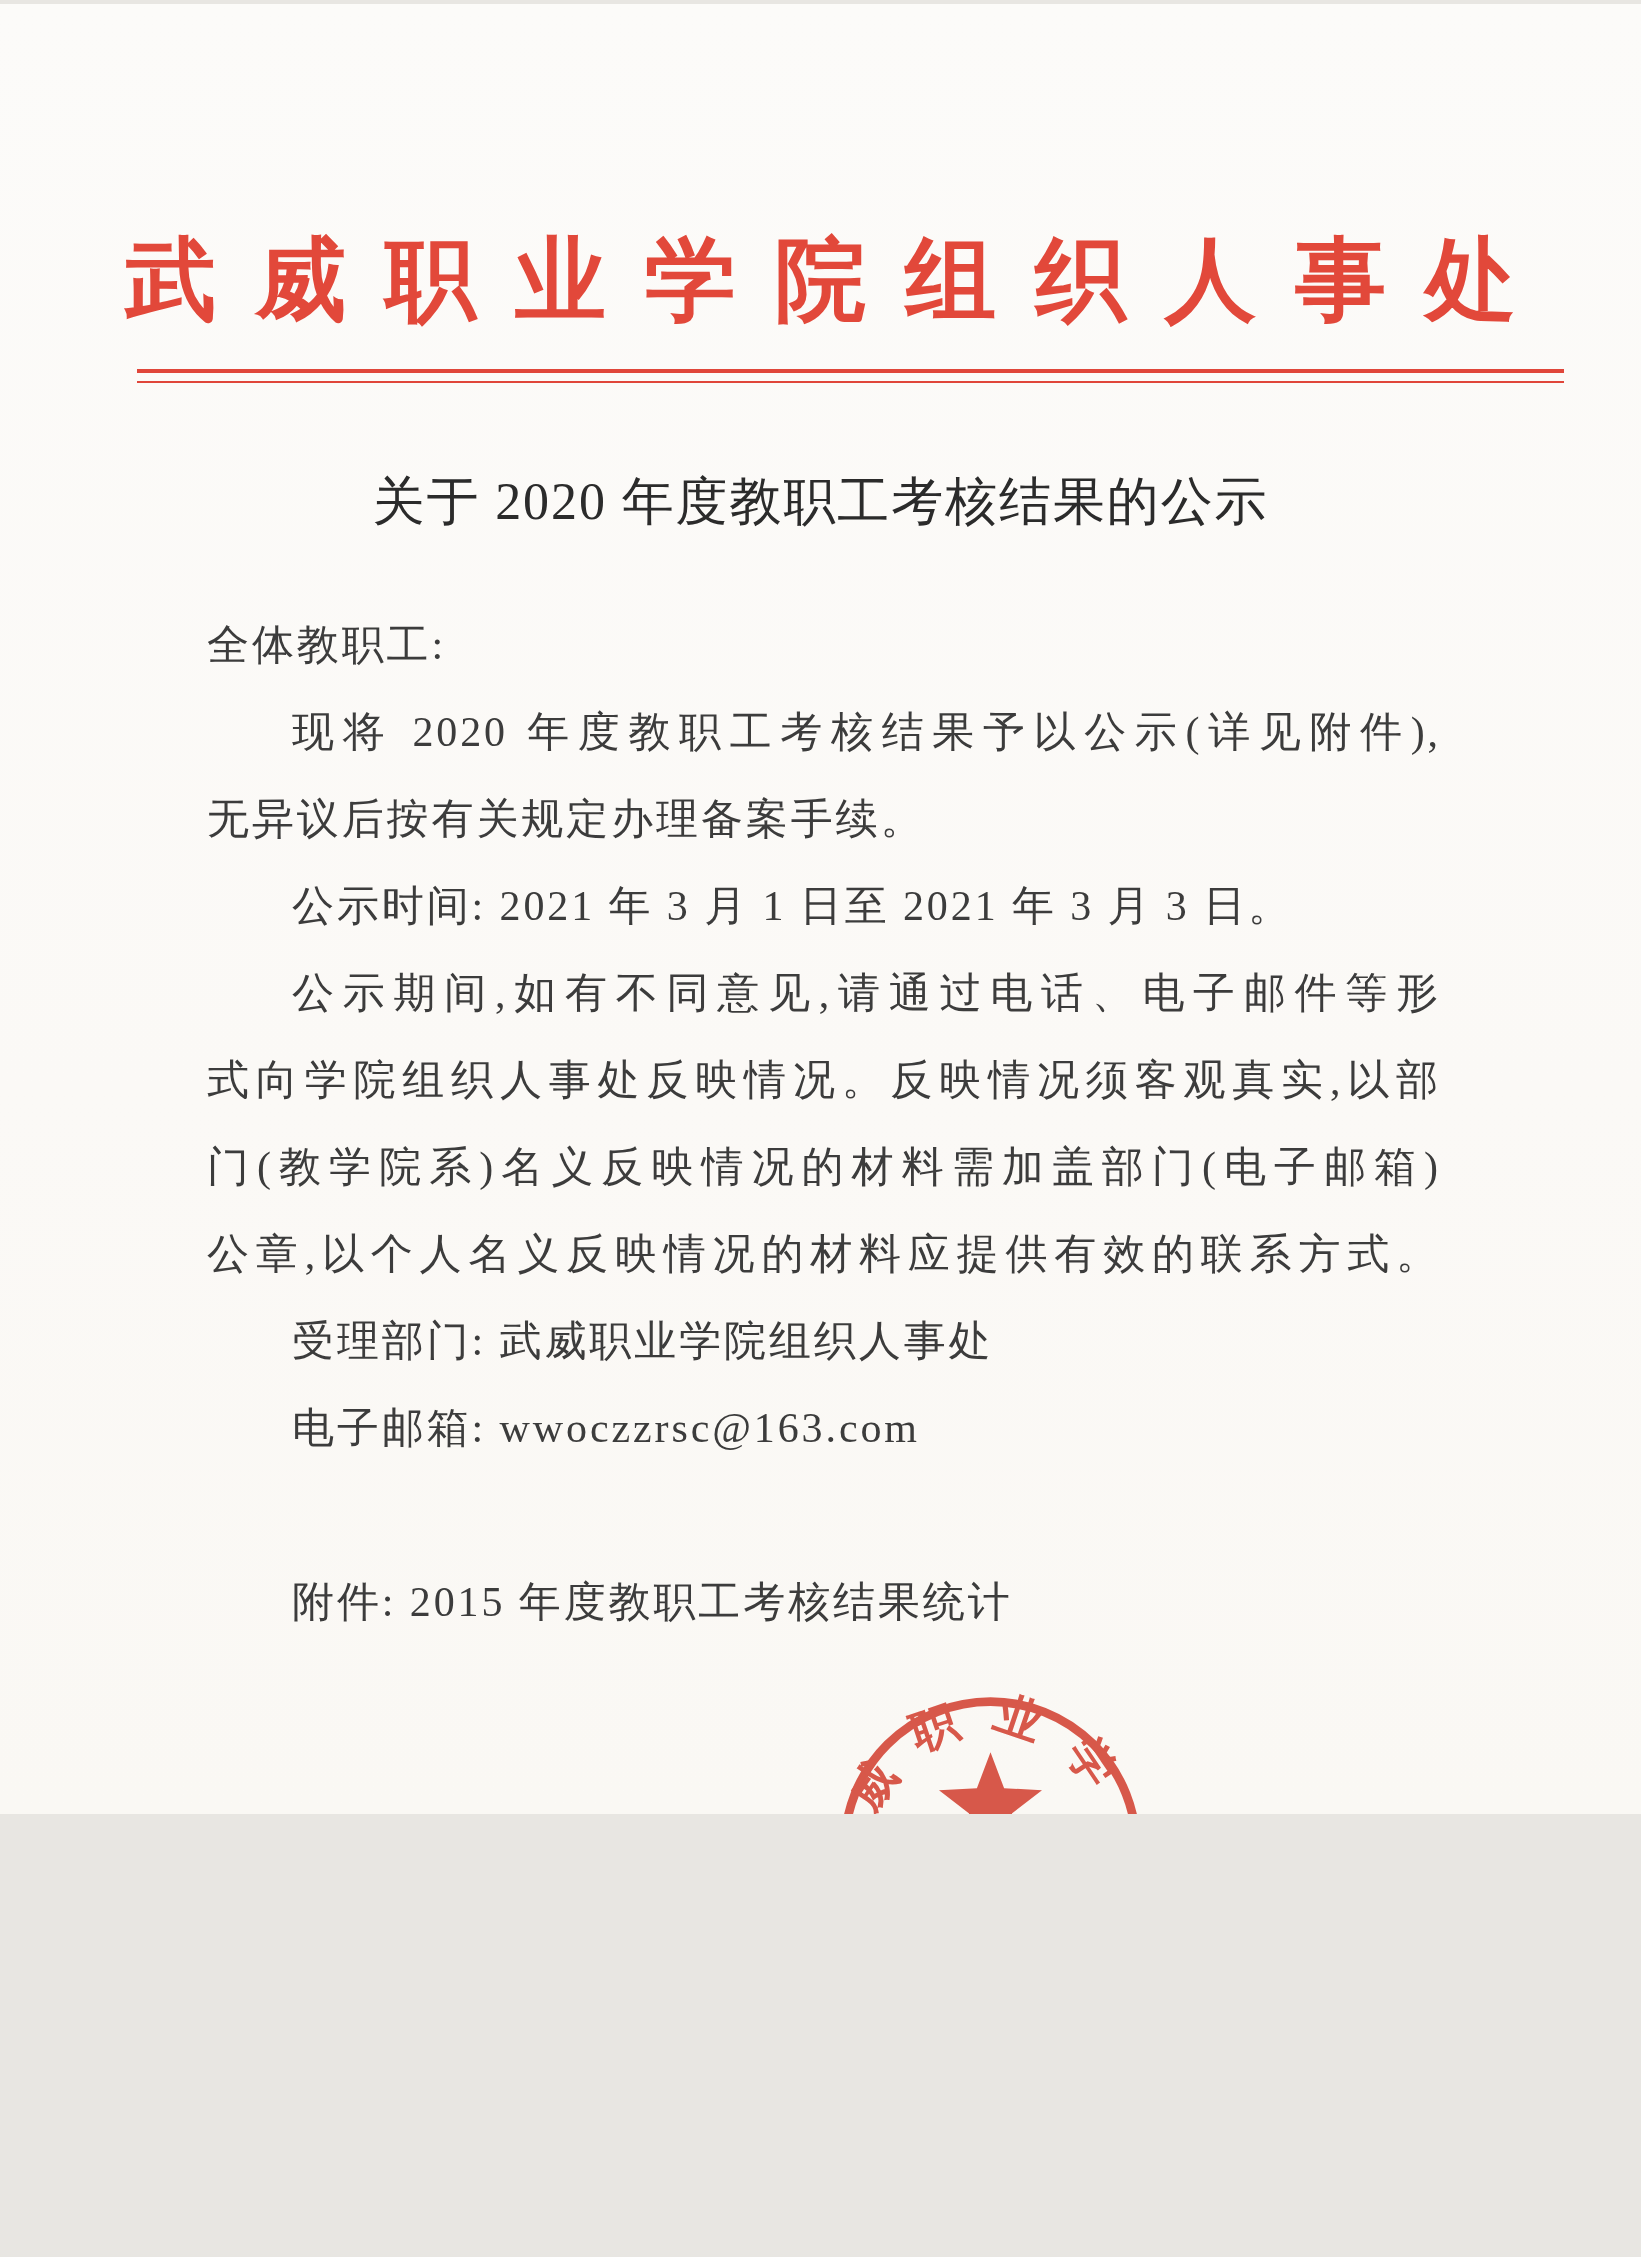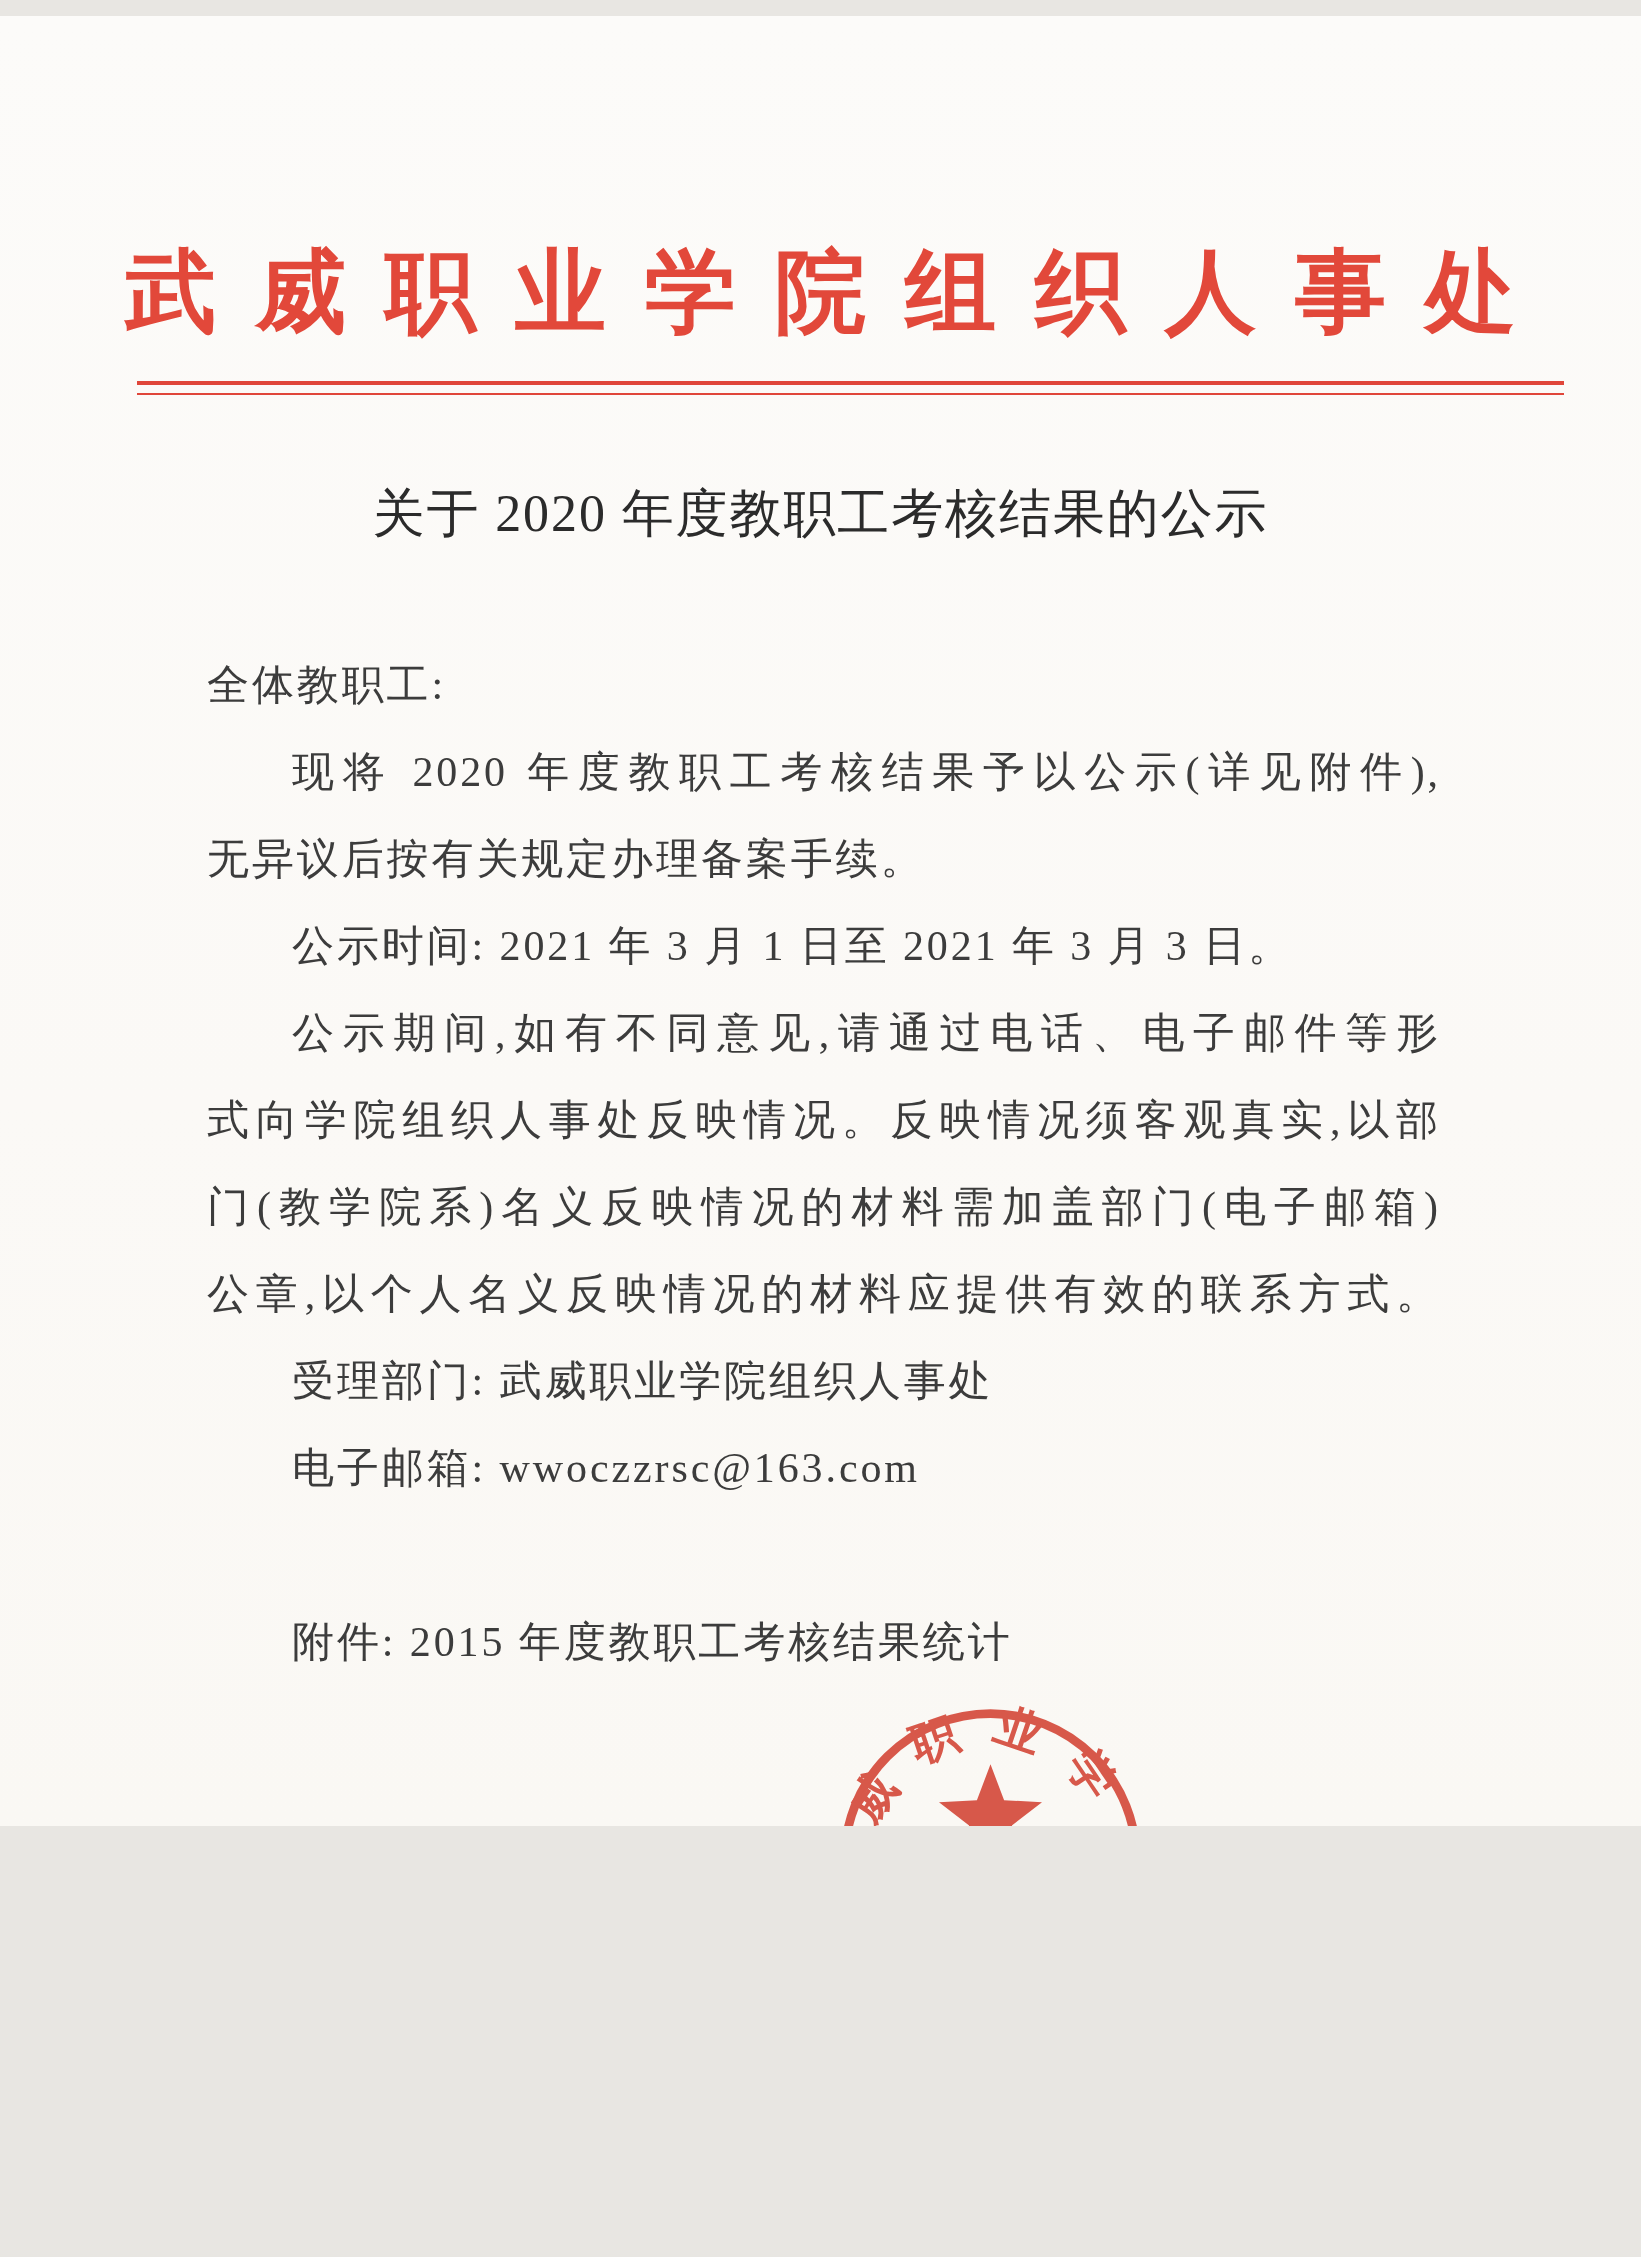--- a/index.html
+++ b/index.html
@@ -1,21 +1,21 @@
 <!DOCTYPE html>
 <html><head>
 <meta charset="utf-8">
 <style>
   * { margin: 0; padding: 0; box-sizing: border-box; }
   html, body { background: #e8e6e2; }
   .page {
     position: relative;
     width: 1641px;
     height: 1810px;
-    margin: 16px auto;
+    margin: 4px auto;
     background: linear-gradient(180deg, #fcfbf9 0%, #fbf9f6 60%, #faf8f4 100%);
     overflow: hidden;
     font-family: "Liberation Serif", "DejaVu Serif", serif;
   }
   .header-title {
     position: absolute;
     top: 214px; left: 0; width: 100%;
     text-align: center;
     font-size: 91px;
     font-weight: 900;
@@ -49,21 +49,21 @@
     text-align: center;
     font-size: 52px;
     font-weight: 400;
     color: #2b2b2b;
     letter-spacing: 1.9px;
     line-height: 83px;
     white-space: nowrap;
   }
   .body-text {
     position: absolute;
-    top: 626px; left: 207px;
+    top: 598px; left: 207px;
     width: 1234px;
     font-size: 42px;
     color: #3c3c3c;
     letter-spacing: 2.9px;
     line-height: 87px;
   }
   .line { min-height: 87px; }
   .indent { text-indent: 85px; }
   .fill { text-align: justify; text-align-last: justify; }
   .gap-above { margin-top: 87px; }

